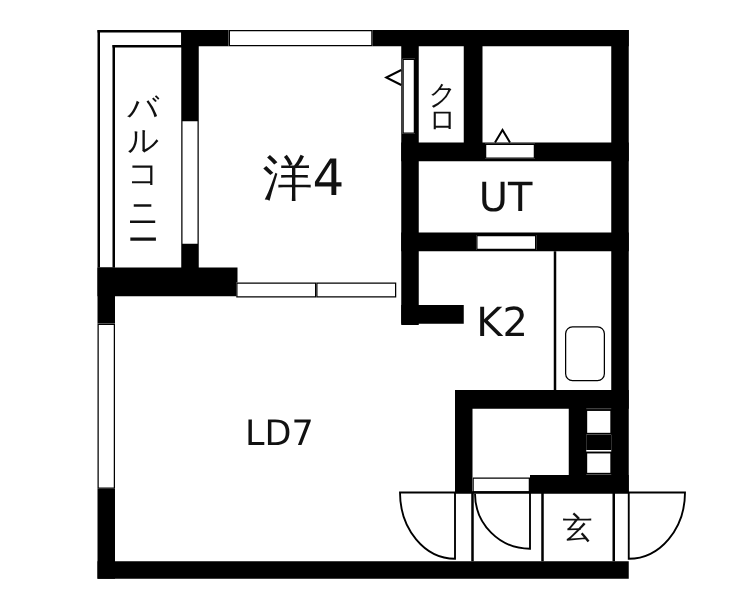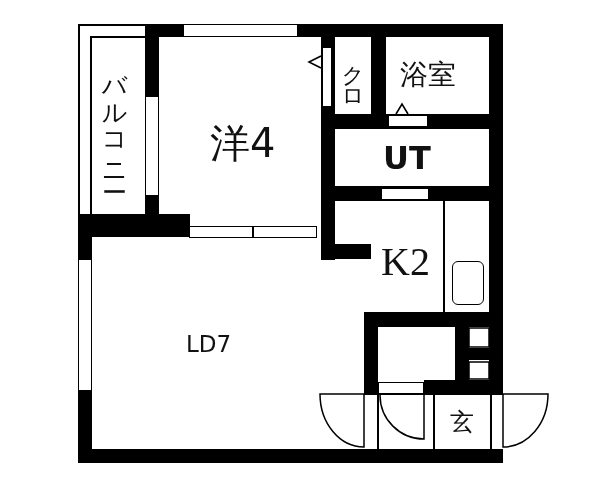--- a/index.html
+++ b/index.html
@@ -83,18 +83,17 @@
     <path d="M 503 394 L 548 394 A 45 53 0 0 1 503 447 Z" fill="none" stroke="#000" stroke-width="1.5"></path>
 
     <rect x="469" y="328" width="20" height="19" fill="#fff" stroke="#000" stroke-width="1.5"></rect>
     <rect x="469" y="362" width="20" height="17" fill="#fff" stroke="#000" stroke-width="1.5"></rect>
     <line x1="478" y1="381" x2="478" y2="393" stroke="#000" stroke-width="1.3"></line>
   </svg>
 
   <div class="vlabel" style="left:102px;top:57px;font-size:25px;">バルコニー</div>
   <div class="label" style="left:210px;top:123px;font-size:40px;">洋4</div>
   <div class="vlabel" style="left:342px;top:50px;font-size:22px;letter-spacing:0;">クロ</div>
-  <div class="label" style="left:400px;top:61px;font-size:28px;">浴室</div>
-  <div class="label" style="left:383px;top:142px;font-size:32px;font-weight:bold;">UT</div>
-  <div class="label" style="left:381px;top:242px;font-size:40px;font-family:Liberation Serif, serif;">K2</div>
-  <div class="label" style="left:186px;top:333px;font-size:23px;">LD7</div>
+  <div class="label" style="left:383px;top:142px;font-size:32px;">UT</div>
+  <div class="label" style="left:381px;top:242px;font-size:32px;">K2</div>
+  <div class="label" style="left:196px;top:333px;font-size:28px;">LD7</div>
   <div class="label" style="left:450px;top:410px;font-size:24px;">玄</div>
 </div>
 
 </body></html>

